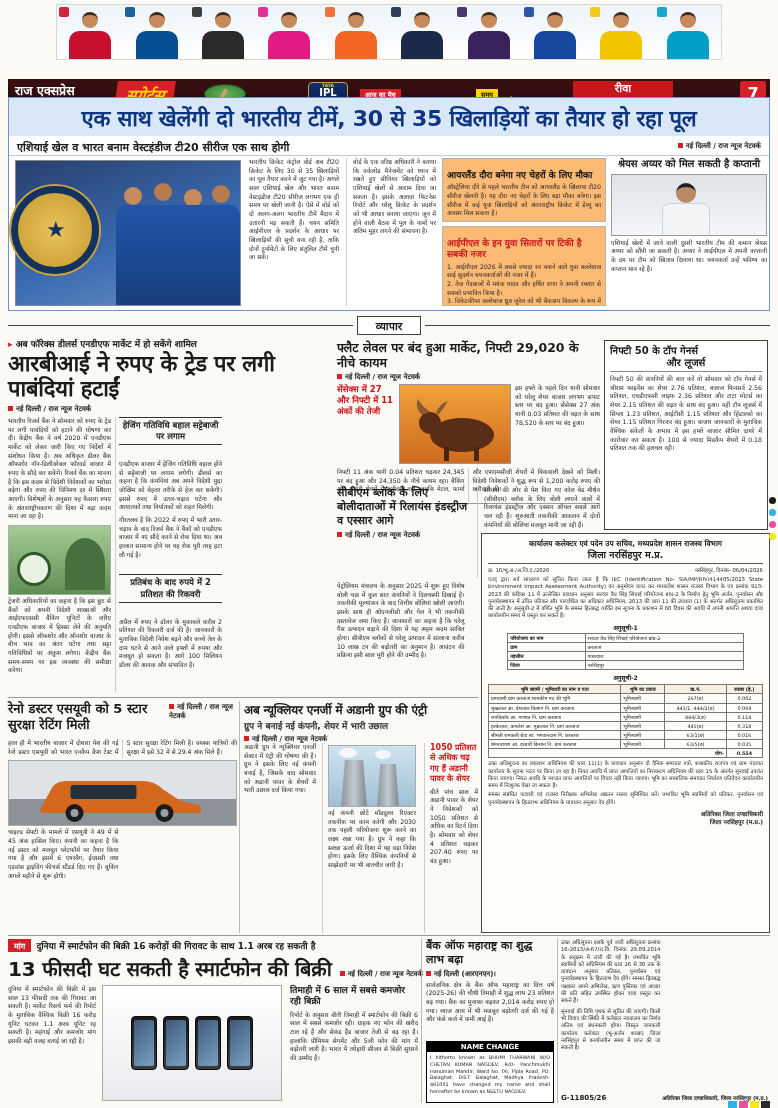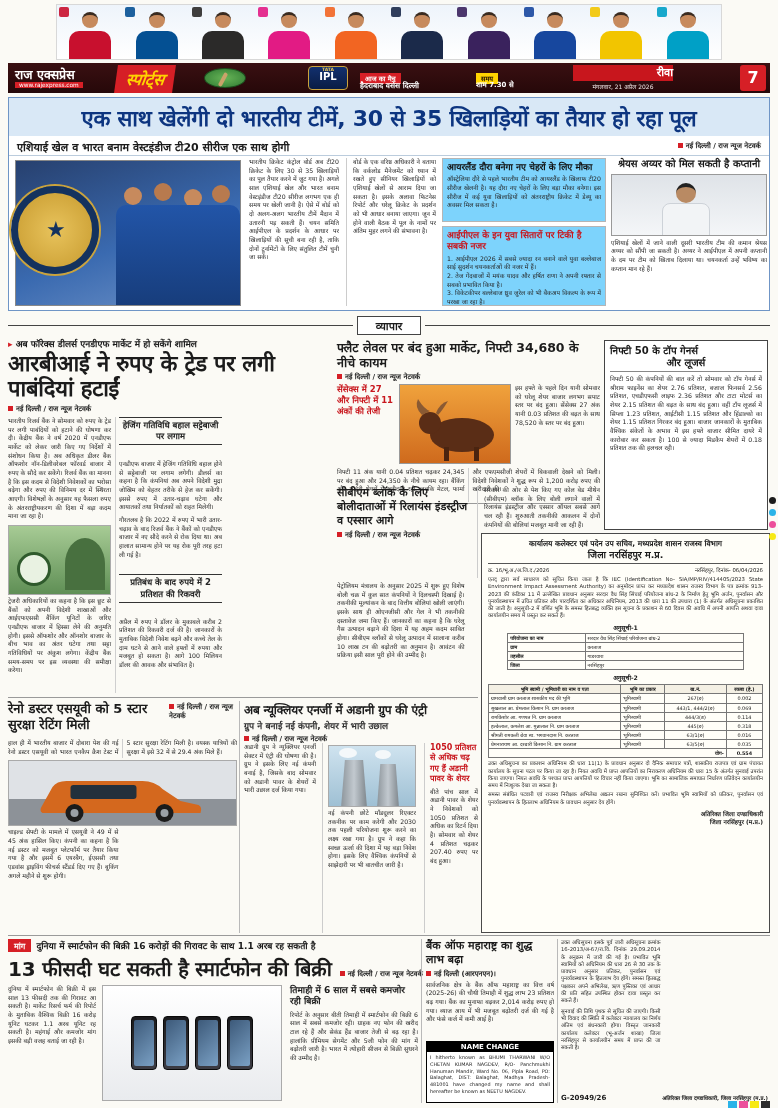--- a/index.html
+++ b/index.html
@@ -25,21 +25,21 @@
   
   .masthead{background:linear-gradient(#3a1012,#260809);color:#fff}
   .mh-sports{background:#d61f26;color:#ffd400;font-weight:bold;font-style:italic;font-size:16px;padding:3px 10px;transform:skewX(-8deg);display:inline-block}
   .chip-red{background:#d61f26;color:#fff;font-weight:bold;font-size:6.5px;padding:1px 5px;display:inline-block}
   .chip-yel{background:#ffd400;color:#201000;font-weight:bold;font-size:6.5px;padding:1px 5px;display:inline-block}
   
   .lead{border:1.5px solid #6f95c6;background:#fff}
   .lead-band{background:#d9e8f6;height:38px;display:flex;align-items:center;justify-content:center}
   .lead-h{font-size:22px;font-weight:bold;color:#0d3580;white-space:nowrap;letter-spacing:-.3px}
   .strapline{height:20px;border-bottom:1px solid #bcd;position:relative}
-  .sidebox{border:1px solid #b5b5b5;padding:3px 4px;background:#7dd3fc}
+  .sidebox{border:1px solid #b5b5b5;padding:11px 4px;background:#fdba74}
   .sidebox h4{font-size:9px;line-height:1.25;margin-bottom:2px;color:#111}
   .sidebox.red h4{color:#c8161d}
   .divider{display:flex;align-items:center}
   .divider:before,.divider:after{content:"";flex:1;border-top:1.5px solid #444}
   .divider span{border:1.5px solid #444;padding:1px 18px;font-size:11px;font-weight:bold;background:#fff;margin:0 4px}
   .subhead-bar{border-top:1.5px solid #333;border-bottom:1.5px solid #333;text-align:center;font-weight:bold;font-size:8.5px;line-height:1.3;padding:2px 1px;margin:15px 0;break-inside:avoid}
   .cols3{columns:3;column-gap:8px;column-rule:.5px solid #cfcfcf;column-fill:auto}
   .cols2{columns:2;column-gap:8px;column-rule:.5px solid #cfcfcf;column-fill:auto}
   .imgblock{width:100%;margin:2px 0;break-inside:avoid;border:.5px solid #aaa;position:relative;overflow:hidden}
   
@@ -105,36 +105,36 @@
         <span class="head"></span>
         <span class="jersey c8"></span>
       </div>
     <div class="pcell">
         <span class="chip c9"></span>
         <span class="head"></span>
         <span class="jersey c9"></span>
       </div>
   </div>
 
-  <div class="masthead abs" style="left:8px;top:63px;width:762px;height:30px">
+  <div class="masthead abs" style="left:8px;top:79px;width:762px;height:30px">
     <div class="abs" style="left:7px;top:3px;font-size:12.5px;font-weight:bold;color:#fff">राज एक्सप्रेस</div>
     <div class="abs" style="left:7px;top:19px;background:#d61f26;color:#fff;font-size:5.8px;padding:0 4px">www.rajexpress.com</div>
     <div class="abs" style="left:108px;top:2px"><span class="mh-sports">स्पोर्ट्स</span></div>
     <div class="abs" style="left:196px;top:5px;width:42px;height:20px;border-radius:50%;background:radial-gradient(#67b457,#2f7a32);border:1px solid #1c4f1e">
       <span class="abs" style="left:16px;top:3px;width:4px;height:15px;background:#caa36a;transform:rotate(28deg);border-radius:2px"></span>
     </div>
     <div class="abs" style="left:300px;top:3px;width:40px;height:24px;background:linear-gradient(#12306e,#0a1c44);border:1px solid #caa33c;border-radius:4px;text-align:center">
       <div style="font-size:4.5px;color:#e7c35a;font-weight:bold">TATA</div>
       <div style="font-size:10px;color:#fff;font-weight:bold;line-height:1">IPL</div>
     </div>
     <div class="abs" style="left:352px;top:3px"><span class="chip-red">आज का मैच</span></div>
     <div class="abs" style="left:352px;top:17px;font-size:7.5px;font-weight:bold;color:#fff">हैदराबाद वर्सेस दिल्ली</div>
     <div class="abs" style="left:468px;top:3px"><span class="chip-yel">समय</span></div>
     <div class="abs" style="left:468px;top:17px;font-size:7px;font-weight:bold;color:#fff">शाम 7.30 से</div>
-    <div class="abs" style="left:565px;top:2px;width:100px;height:16px;background:#c8161d;color:#fff;font-size:11px;font-weight:bold;text-align:right;line-height:16px">रीवा</div>
+    <div class="abs" style="left:565px;top:2px;width:100px;height:16px;background:#c8161d;color:#fff;font-size:11px;font-weight:bold;text-align:center;line-height:16px">रीवा</div>
     <div class="abs" style="left:548px;top:20px;width:134px;text-align:center;font-size:6px;color:#f3e8e8">मंगलवार, 21 अप्रैल 2026</div>
     <div class="abs" style="right:4px;top:2px;width:26px;height:26px;background:#d61f26;border-radius:3px;color:#fff;font-size:16px;font-weight:bold;text-align:center;line-height:26px">7</div>
   </div>
 
   <div class="lead abs" style="left:8px;top:97px;width:762px;height:214px">
     <div class="lead-band">
       <span class="lead-h">एक साथ खेलेंगी दो भारतीय टीमें, 30 से 35 खिलाड़ियों का तैयार हो रहा पूल</span>
     </div>
     <div class="strapline">
       <span class="abs b" style="left:8px;top:3px;font-size:11px">एशियाई खेल व भारत बनाम वेस्टइंडीज टी20 सीरीज एक साथ होगी</span>
@@ -201,21 +201,21 @@
       <p>ट्रेजरी अधिकारियों का कहना है कि इस छूट से बैंकों को अपनी विदेशी शाखाओं और आईएफएससी बैंकिंग यूनिटों के जरिए एनडीएफ बाजार में हिस्सा लेने की अनुमति होगी। इससे ऑफशोर और ऑनशोर बाजार के बीच भाव का अंतर घटेगा तथा सट्टा गतिविधियों पर अंकुश लगेगा। केंद्रीय बैंक समय-समय पर इस व्यवस्था की समीक्षा करेगा।</p>
       <div class="subhead-bar">हेजिंग गतिविधि बहाल सट्टेबाजी पर लगाम</div>
       <p>एनडीएफ बाजार में हेजिंग गतिविधि बहाल होने से सट्टेबाजी पर लगाम लगेगी। डीलर्स का कहना है कि कंपनियां अब अपने विदेशी मुद्रा जोखिम को बेहतर तरीके से हेज कर सकेंगी। इससे रुपए में उतार-चढ़ाव घटेगा और आयातकों तथा निर्यातकों को राहत मिलेगी।</p>
       <p>गौरतलब है कि 2022 में रुपए में भारी उतार-चढ़ाव के बाद रिजर्व बैंक ने बैंकों को एनडीएफ बाजार में नए सौदे करने से रोक दिया था। अब हालात सामान्य होने पर यह रोक पूरी तरह हटा ली गई है।</p>
       <div class="subhead-bar">प्रतिबंध के बाद रुपये में 2 प्रतिशत की रिकवरी</div>
       <p>अप्रैल में रुपए ने डॉलर के मुकाबले करीब 2 प्रतिशत की रिकवरी दर्ज की है। जानकारों के मुताबिक विदेशी निवेश बढ़ने और कच्चे तेल के दाम घटने से आने वाले हफ्तों में रुपया और मजबूत हो सकता है। आगे 100 मिलियन डॉलर की आवक और संभावित है।</p>
     </div>
   </div>
 
   <div class="abs" style="left:337px;top:340px;width:263px;height:162px">
-    <div class="b" style="font-size:12.5px;line-height:1.2">फ्लैट लेवल पर बंद हुआ मार्केट, निफ्टी 34,680 के नीचे कायम</div>
+    <div class="b" style="font-size:12.5px;line-height:1.2">फ्लैट लेवल पर बंद हुआ मार्केट, निफ्टी 29,020 के नीचे कायम</div>
     <div class="byline" style="margin-top:2px"><i></i><span>नई दिल्ली / राज न्यूज नेटवर्क</span></div>
     <div class="abs" style="left:0;top:44px;width:58px;height:80px;font-size:8.5px;font-weight:bold;color:#c8161d;line-height:1.3">सेंसेक्स में 27 और निफ्टी में 11 अंकों की तेजी</div>
     <div class="abs" style="left:62px;top:44px;width:112px;height:80px;background:linear-gradient(#f0a23c,#cf6a1d);border:.5px solid #999;overflow:hidden">
       <svg width="112" height="80" viewBox="0 0 112 80">
           <ellipse cx="62" cy="50" rx="32" ry="17" fill="#5a2d16"></ellipse>
           <circle cx="30" cy="38" r="11" fill="#5a2d16"></circle>
           <path d="M22 30 Q14 22 18 14 Q24 24 30 26 Z" fill="#8a5a33"></path>
           <path d="M36 28 Q40 18 48 16 Q42 26 38 30 Z" fill="#8a5a33"></path>
           <rect x="44" y="62" width="5" height="14" fill="#4a2410"></rect>
           <rect x="74" y="62" width="5" height="14" fill="#4a2410"></rect>
@@ -424,21 +424,21 @@
     </div>
   </div>
 
   <div class="vline abs" style="left:557px;top:939px;height:164px"></div>
 
   <div class="abs" style="left:561px;top:939px;width:207px;height:164px">
     <div class="cols2 tiny" style="height:146px;overflow:hidden">
       <p style="margin-bottom:3px">उक्त अधिसूचना इसके पूर्व जारी अधिसूचना क्रमांक 16-2013/अ-67/रा.वि. दिनांक 29.09.2014 के अनुक्रम में जारी की गई है। प्रभावित भूमि स्वामियों को अधिनियम की धारा 26 से 30 तक के प्रावधान अनुसार प्रतिकर, पुनर्वासन एवं पुनर्व्यवस्थापन के हितलाभ देय होंगे। समस्त हितबद्ध पक्षकार अपने अभिलेख, ऋण पुस्तिका एवं आधार की प्रति सहित उपस्थित होकर दावा प्रस्तुत कर सकते हैं।</p>
       <p>सुनवाई की तिथि पृथक से सूचित की जाएगी। किसी भी विवाद की स्थिति में कलेक्टर न्यायालय का निर्णय अंतिम एवं बंधनकारी होगा। विस्तृत जानकारी कार्यालय कलेक्टर (भू-अर्जन शाखा) जिला नरसिंहपुर से कार्यालयीन समय में प्राप्त की जा सकती है।</p>
     </div>
-    <div class="b abs" style="left:0;bottom:1px;font-size:7px">G-20949/26</div>
+    <div class="b abs" style="left:0;bottom:1px;font-size:7px">G-11805/26</div>
     <div class="b abs" style="right:0;bottom:1px;font-size:5.3px">अतिरिक्त जिला दण्डाधिकारी, जिला नरसिंहपुर (म.प्र.)</div>
   </div>
 
   <div class="abs" style="left:769px;top:497px">
     <div class="regdot" style="background:#1b1b1b"></div>
     <div class="regdot" style="background:#2ab3e8"></div>
     <div class="regdot" style="background:#ec4f9b"></div>
     <div class="regdot" style="background:#f7e915"></div>
   </div>
   <div class="abs" style="left:726px;top:1095px">

